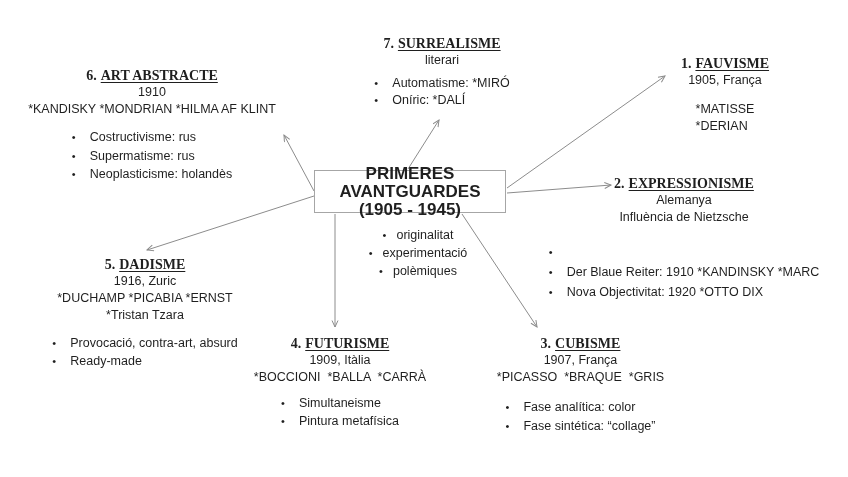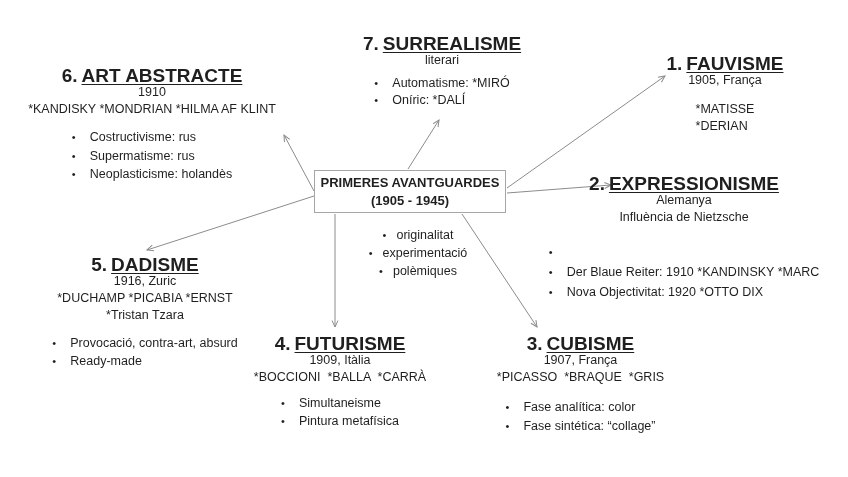--- a/index.html
+++ b/index.html
@@ -2,33 +2,33 @@
 <html style="--text: #1f1f1f; --box-border: #a6a6a6;"><head>
 <meta charset="utf-8">
 <style>
   html,body{margin:0;padding:0;background:#ffffff;}
   .slide{
     position:relative;width:848px;height:477px;background:#ffffff;overflow:hidden;
     font-family:"Liberation Sans",sans-serif;color:var(--text,#1f1f1f);
   }
   .arrows-svg{position:absolute;left:0;top:0;width:848px;height:477px;pointer-events:none;}
   .node{position:absolute;text-align:center;line-height:17px;font-size:12.5px;}
-  .node-title{font-size:19px;font-weight:bold;line-height:16px;white-space:pre-wrap;}
+  .node-title{font-size:14px;font-weight:bold;line-height:16px;white-space:pre-wrap;font-family:Liberation Serif, serif;}
   .title-name{text-decoration:underline;text-underline-offset:2px;margin-left:4px;}
   .line{white-space:pre-wrap;}
   .blist{display:inline-block;text-align:left;margin-top:6px;}
   .b-row{display:flex;align-items:flex-start;}
   .dot{width:18px;flex:0 0 18px;text-align:left;font-size:11px;line-height:inherit;}
   .b-text{white-space:pre-wrap;}
   .artists{display:inline-block;text-align:left;margin-top:12px;}
   .center-box{
     position:absolute;left:314px;top:170px;width:190px;height:41px;
     background:#ffffff;border:1px solid var(--box-border,#a6a6a6);
     display:flex;flex-direction:column;justify-content:center;align-items:center;
-    font-weight:bold;font-size:13px;line-height:18px;text-align:center;z-index:3;
+    font-weight:bold;font-size:17px;line-height:18px;text-align:center;z-index:3;
   }
   .center-bullets{position:absolute;left:330px;top:226px;width:176px;text-align:center;
     font-size:12.5px;line-height:18px;z-index:2;}
   .cb-row .dot-inline{font-size:11px;margin-right:10px;}
   
   .n-surrealisme{left:332px;top:36px;width:220px;}
   .n-fauvisme{left:645px;top:56px;width:160px;}
   .n-expressionisme{left:520px;top:176px;width:328px;}
   .n-expressionisme .blist{margin-top:16px;line-height:20px;}
   .n-cubisme{left:478px;top:336px;width:205px;}

